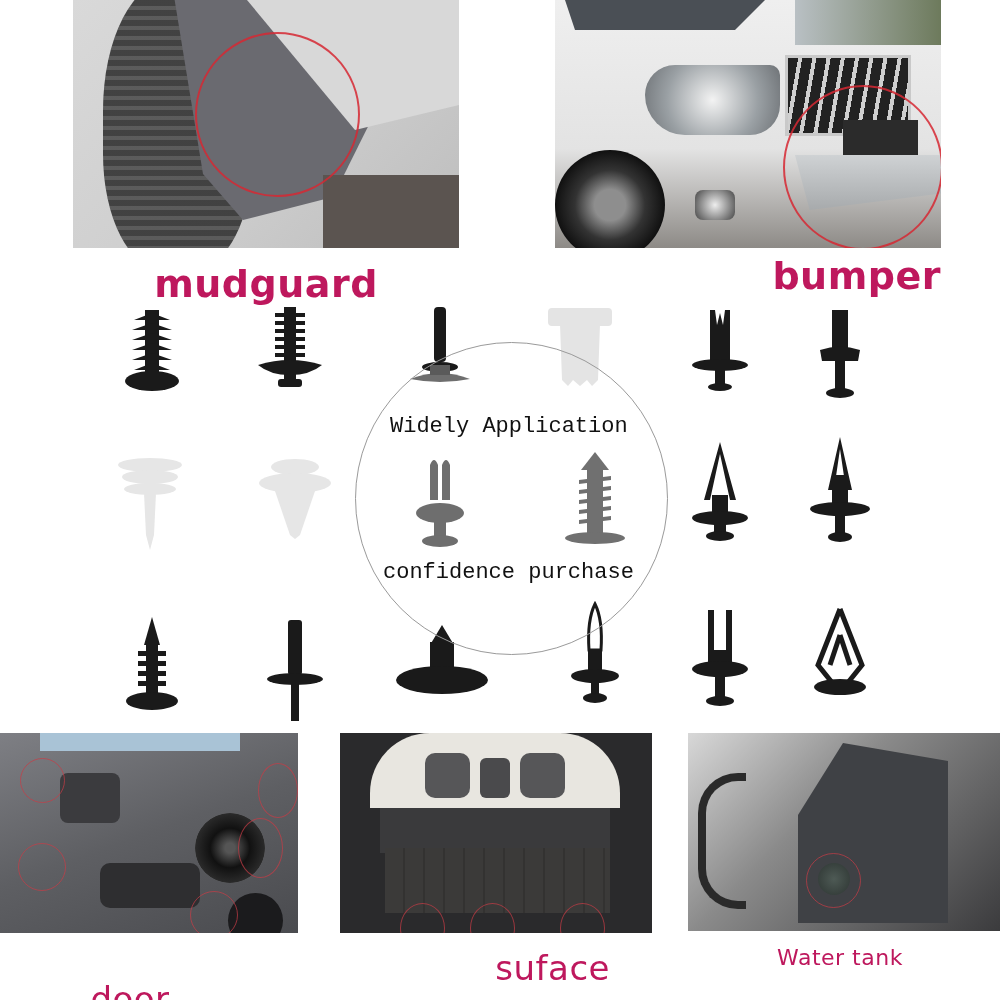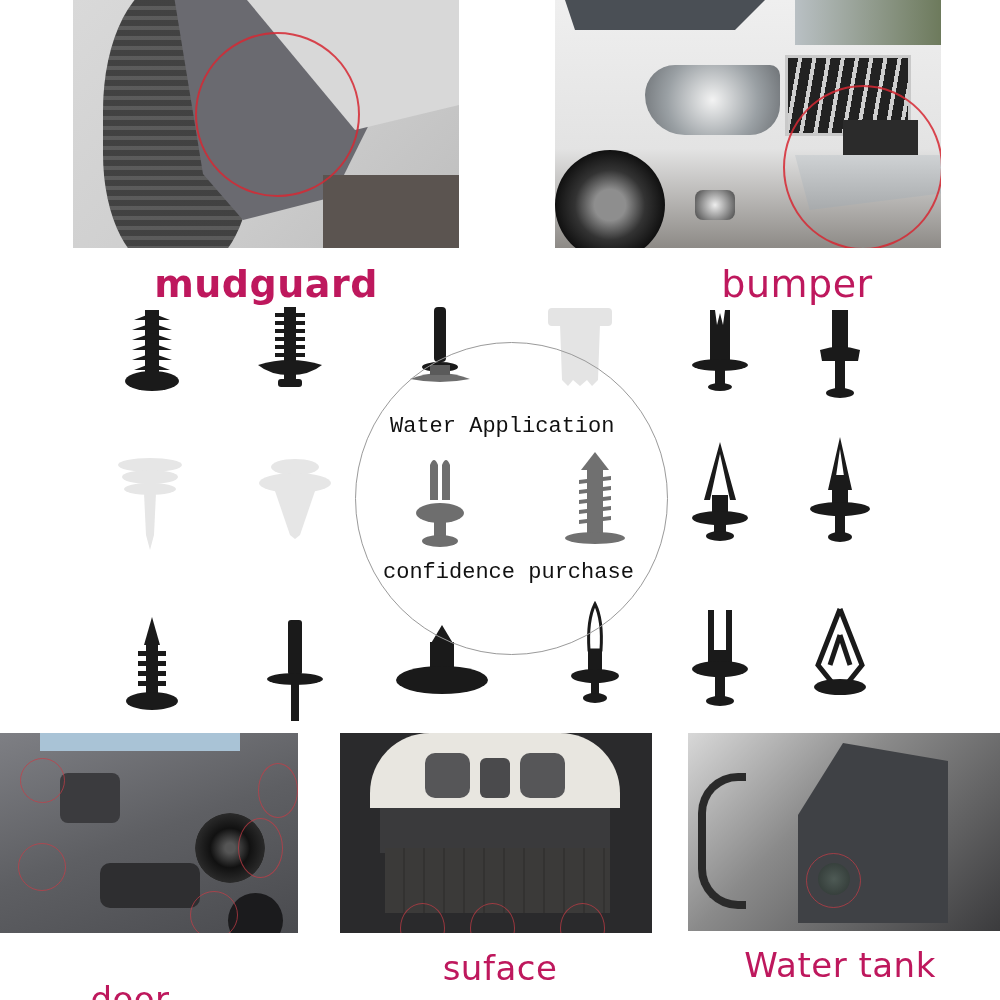--- a/index.html
+++ b/index.html
@@ -33,21 +33,21 @@
   <div class="abs" style="left:10px; top:0; width:200px; height:30px; background:#4a4f55; clip-path:polygon(0 0,100% 0,85% 100%,5% 100%);"></div>
   <div class="abs" style="left:240px; top:0; width:146px; height:45px; background:linear-gradient(90deg,#b9c0c4,#6d7a5c);"></div>
   <div class="abs" style="left:90px; top:65px; width:135px; height:70px; background:radial-gradient(circle at 50% 50%,#f3f3f3,#9aa0a4 60%,#6e7276); border-radius:30px 10px 30px 40px;"></div>
   <div class="abs" style="left:230px; top:55px; width:120px; height:75px; background:repeating-linear-gradient(100deg,#222 0 10px,#cfcfcf 10px 14px); border:3px solid #c9c9c9;"></div>
   <div class="abs" style="left:288px; top:120px; width:75px; height:40px; background:#2b2b2b;"></div>
   <div class="abs" style="left:240px; top:155px; width:146px; height:55px; background:linear-gradient(180deg,#cfd2d4,#a7aaac); clip-path:polygon(0 0,100% 0,100% 70%,10% 100%);"></div>
   <div class="abs" style="left:0; top:150px; width:110px; height:110px; border-radius:50%; background:radial-gradient(circle,#8e8e8e 20%,#333 45%,#111 70%);"></div>
   <div class="abs" style="left:140px; top:190px; width:40px; height:30px; background:radial-gradient(circle,#eee,#444); border-radius:8px;"></div>
   <div class="red-circle" style="left:228px; top:85px; width:160px; height:165px;"></div>
 </div>
-<div class="caption" style="left:555px; top:262px; width:386px; font-size:38px; font-weight:normal; text-align:center; padding-left:98px; box-sizing:border-box;">bumper</div>
+<div class="caption" style="left:555px; top:254px; width:386px; font-size:38px; font-weight:bold; text-align:right; padding-left:98px; box-sizing:border-box;">bumper</div>
 
 <svg class="clip" style="left:112px; top:305px;" width="80" height="90" viewBox="0 0 80 90">
   <g fill="#1a1a1a">
       <ellipse cx="40" cy="76" rx="27" ry="10"></ellipse>
       <rect x="33" y="5" width="14" height="70"></rect>
   <path d="M22 15 L58 15 L40 8Z M20 25 L60 25 L40 18Z M20 35 L60 35 L40 28Z M20 45 L60 45 L40 38Z M20 55 L60 55 L40 48Z M22 65 L58 65 L40 58Z"></path>
     </g>
 </svg>
 <svg class="clip" style="left:250px; top:305px;" width="80" height="90" viewBox="0 0 80 90">
   <g fill="#1a1a1a">
@@ -179,21 +179,21 @@
     </g>
 </svg>
 <svg class="clip" style="left:800px; top:605px;" width="80" height="100" viewBox="0 0 80 100">
   <g fill="none" stroke="#1a1a1a" stroke-width="5">
       <path d="M40 4 L62 60 L46 80 M40 4 L18 60 L34 80 M40 30 L50 60 M40 30 L30 60"></path>
     </g>
   <ellipse cx="40" cy="82" rx="26" ry="8" fill="#1a1a1a"></ellipse>
 </svg>
 
 <div class="center-circle"></div>
-<div class="center-text" style="left:390px; top:414px;">Water Application</div>
+<div class="center-text" style="left:390px; top:414px;">Widely Application</div>
 <div class="center-text" style="left:383px; top:560px;">confidence purchase</div>
 
 <div class="photo" style="left:0; top:733px; width:298px; height:200px; background:linear-gradient(160deg,#7e7f84 0%,#5e5f63 50%,#4a4b4f 100%);">
   <div class="abs" style="left:40px; top:0; width:200px; height:18px; background:#a9c3d6;"></div>
   <div class="abs" style="left:195px; top:80px; width:70px; height:70px; border-radius:50%; background:radial-gradient(circle,#555 10%,#111 40%,#2a2a2a 70%,#777 72%);"></div>
   <div class="abs" style="left:100px; top:130px; width:100px; height:45px; background:#2e2e30; border-radius:10px;"></div>
   <div class="abs" style="left:228px; top:160px; width:55px; height:55px; border-radius:50%; background:#1b1b1d;"></div>
   <div class="abs" style="left:60px; top:40px; width:60px; height:50px; background:#3b3b3e; border-radius:8px;"></div>
   <div class="red-circle thin" style="left:20px; top:25px; width:45px; height:45px;"></div>
   <div class="red-circle thin" style="left:18px; top:110px; width:48px; height:48px;"></div>
@@ -207,21 +207,21 @@
   <div class="abs" style="left:30px; top:0; width:250px; height:75px; background:#e8e6e0; border-radius:60px 60px 0 0;"></div>
   <div class="abs" style="left:85px; top:20px; width:45px; height:45px; background:#565658; border-radius:10px;"></div>
   <div class="abs" style="left:140px; top:25px; width:30px; height:40px; background:#4a4a4c; border-radius:6px;"></div>
   <div class="abs" style="left:180px; top:20px; width:45px; height:45px; background:#565658; border-radius:10px;"></div>
   <div class="abs" style="left:40px; top:75px; width:230px; height:45px; background:#3a3a3c;"></div>
   <div class="abs" style="left:45px; top:115px; width:225px; height:65px; background:repeating-linear-gradient(90deg,#3b3a39 0 18px,#333231 18px 20px);"></div>
   <div class="red-circle thin" style="left:60px; top:170px; width:45px; height:50px;"></div>
   <div class="red-circle thin" style="left:130px; top:170px; width:45px; height:50px;"></div>
   <div class="red-circle thin" style="left:220px; top:170px; width:45px; height:50px;"></div>
 </div>
-<div class="caption" style="left:390px; top:948px; width:220px; font-size:34px;">suface</div>
+<div class="caption" style="left:390px; top:948px; width:220px; font-size:34px;text-align:right;">suface</div>
 
 <div class="photo" style="left:688px; top:733px; width:312px; height:198px; background:linear-gradient(135deg,#d8d8d8 0%,#8a8a8a 40%,#3b3b3d 100%);">
   <div class="abs" style="left:110px; top:10px; width:150px; height:180px; background:#3f4145; clip-path:polygon(30% 0,100% 10%,100% 100%,0 100%,0 40%);"></div>
   <div class="abs" style="left:10px; top:40px; width:40px; height:120px; border:8px solid #2a2a2a; border-right:none; border-radius:40px 0 0 40px;"></div>
   <div class="abs" style="left:130px; top:130px; width:32px; height:32px; border-radius:50%; background:radial-gradient(circle,#4e5a55,#2d3532);"></div>
   <div class="red-circle thin" style="left:118px; top:120px; width:55px; height:55px;"></div>
 </div>
-<div class="caption" style="left:700px; top:945px; width:280px; font-size:34px;">Water tank</div>
+<div class="caption" style="left:700px; top:945px; width:280px; font-size:22px;">Water tank</div>
 
 </body></html>

